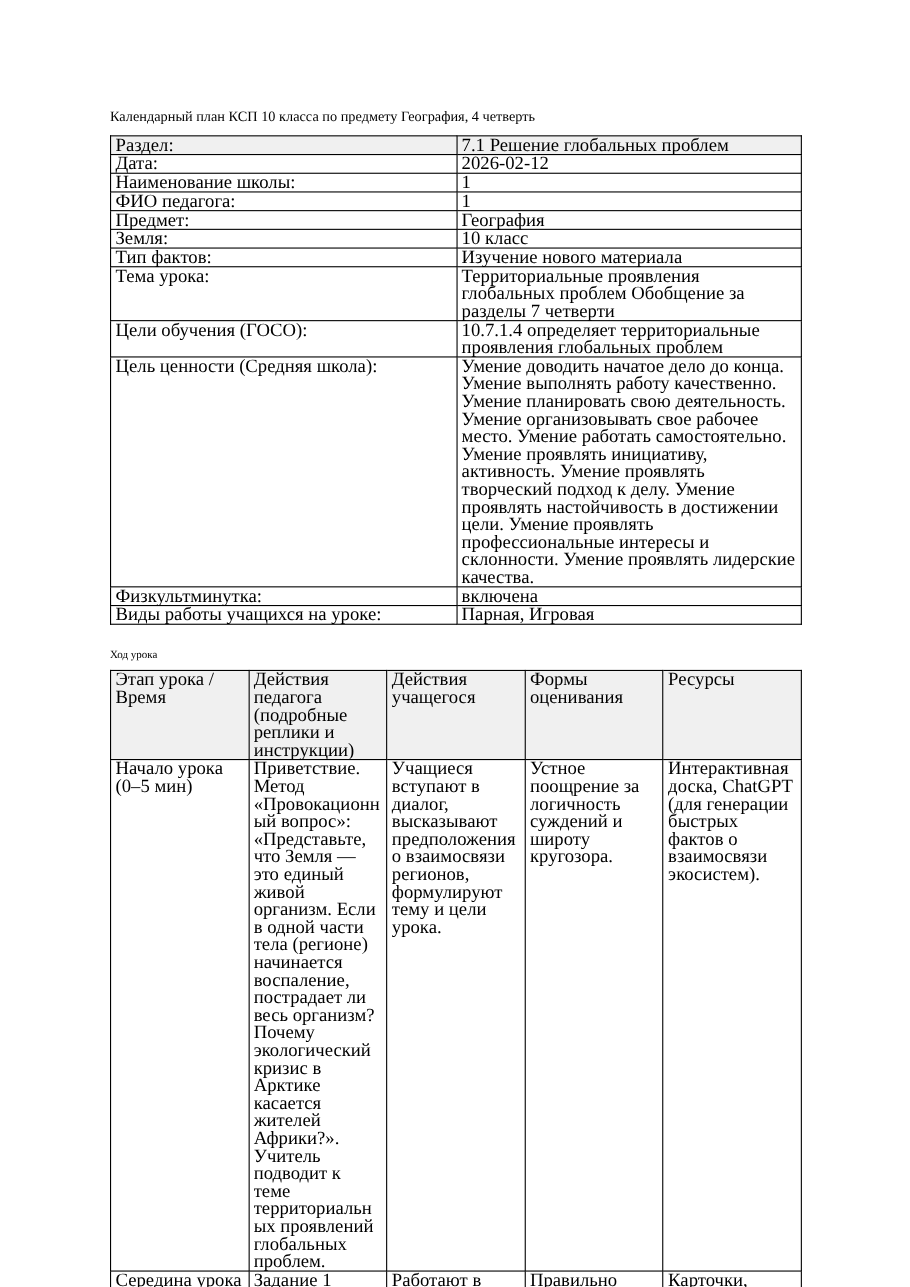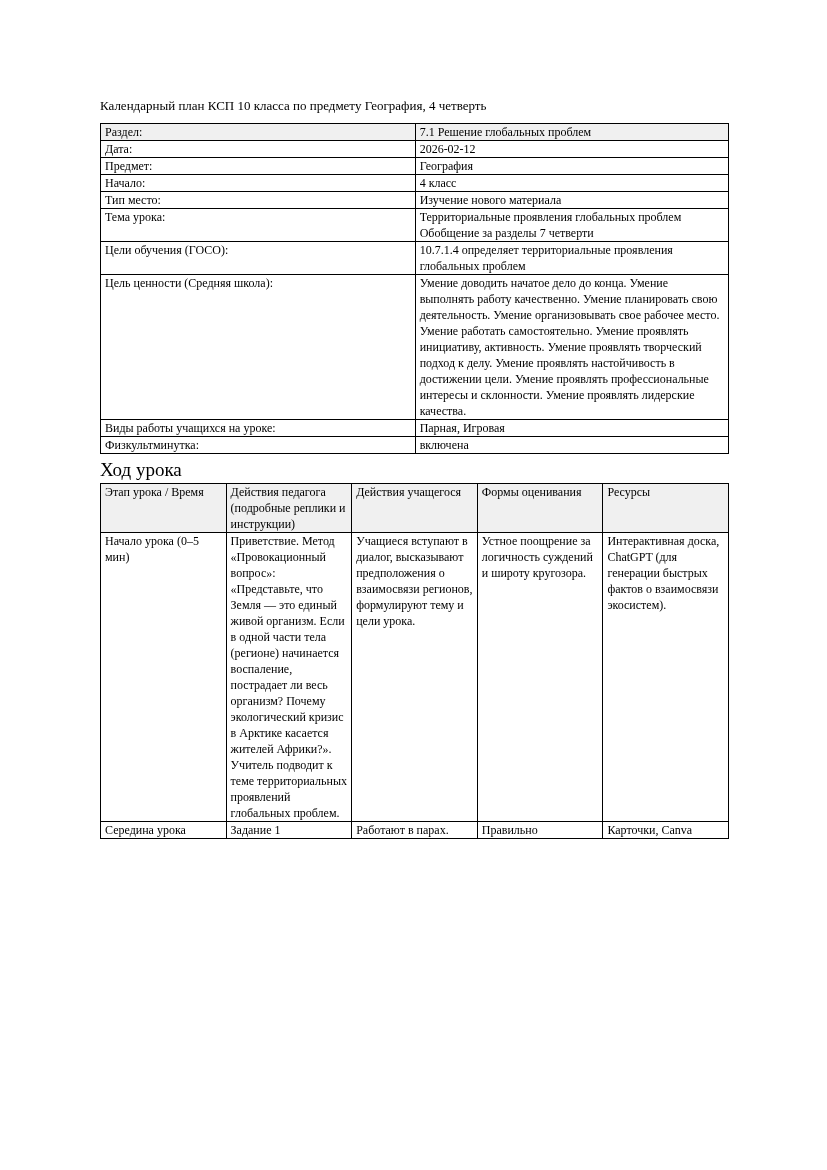--- a/index.html
+++ b/index.html
@@ -32,36 +32,36 @@
   .doc-title {
     font-size: 13px;
     font-weight: normal;
     margin: 0 0 9px 0;
     line-height: 16px;
   }
   table {
     width: 100%;
     border-collapse: collapse;
     table-layout: fixed;
-    font-size: 12px;
+    font-size: 17px;
   }
   td {
     border: 1px solid var(--border-color);
     padding: 0 4px;
     line-height: 16px;
     vertical-align: top;
     overflow-wrap: break-word;
     word-wrap: break-word;
   }
   tr.hl td { background: var(--header-bg); }
   .lesson thead td { background: var(--header-bg); }
   .section-label {
-    font-size: 19px;
+    font-size: 10px;
     line-height: 16px;
-    margin: 8px 0 5px 0;
+    margin: 20px 0 5px 0;
   }
 </style>
 </head>
 <body>
 
 <div class="page">
   <div class="content">
 
     <p class="doc-title">Календарный план КСП 10 класса по предмету География, 4 четверть</p>
 
@@ -73,50 +73,58 @@
       <tbody>
           <tr class="hl">
             <td>Раздел:</td>
             <td>7.1 Решение глобальных проблем</td>
           </tr>
           <tr>
             <td>Дата:</td>
             <td>2026-02-12</td>
           </tr>
           <tr>
+            <td>Наименование школы:</td>
+            <td>1</td>
+          </tr>
+          <tr>
+            <td>ФИО педагога:</td>
+            <td>1</td>
+          </tr>
+          <tr>
             <td>Предмет:</td>
             <td>География</td>
           </tr>
           <tr>
-            <td>Начало:</td>
-            <td>4 класс</td>
+            <td>Земля:</td>
+            <td>10 класс</td>
           </tr>
           <tr>
-            <td>Тип место:</td>
+            <td>Тип фактов:</td>
             <td>Изучение нового материала</td>
           </tr>
           <tr>
             <td>Тема урока:</td>
             <td>Территориальные проявления глобальных проблем Обобщение за разделы 7 четверти</td>
           </tr>
           <tr>
             <td>Цели обучения (ГОСО):</td>
             <td>10.7.1.4 определяет территориальные проявления глобальных проблем</td>
           </tr>
           <tr>
             <td>Цель ценности (Средняя школа):</td>
             <td>Умение доводить начатое дело до конца. Умение выполнять работу качественно. Умение планировать свою деятельность. Умение организовывать свое рабочее место. Умение работать самостоятельно. Умение проявлять инициативу, активность. Умение проявлять творческий подход к делу. Умение проявлять настойчивость в достижении цели. Умение проявлять профессиональные интересы и склонности. Умение проявлять лидерские качества.</td>
           </tr>
           <tr>
+            <td>Физкультминутка:</td>
+            <td>включена</td>
+          </tr>
+          <tr>
             <td>Виды работы учащихся на уроке:</td>
             <td>Парная, Игровая</td>
-          </tr>
-          <tr>
-            <td>Физкультминутка:</td>
-            <td>включена</td>
           </tr>
         </tbody>
     </table>
 
     <p class="section-label">Ход урока</p>
 
     <table class="lesson">
       <colgroup>
         <col style="width:20%">
           <col style="width:20%">

